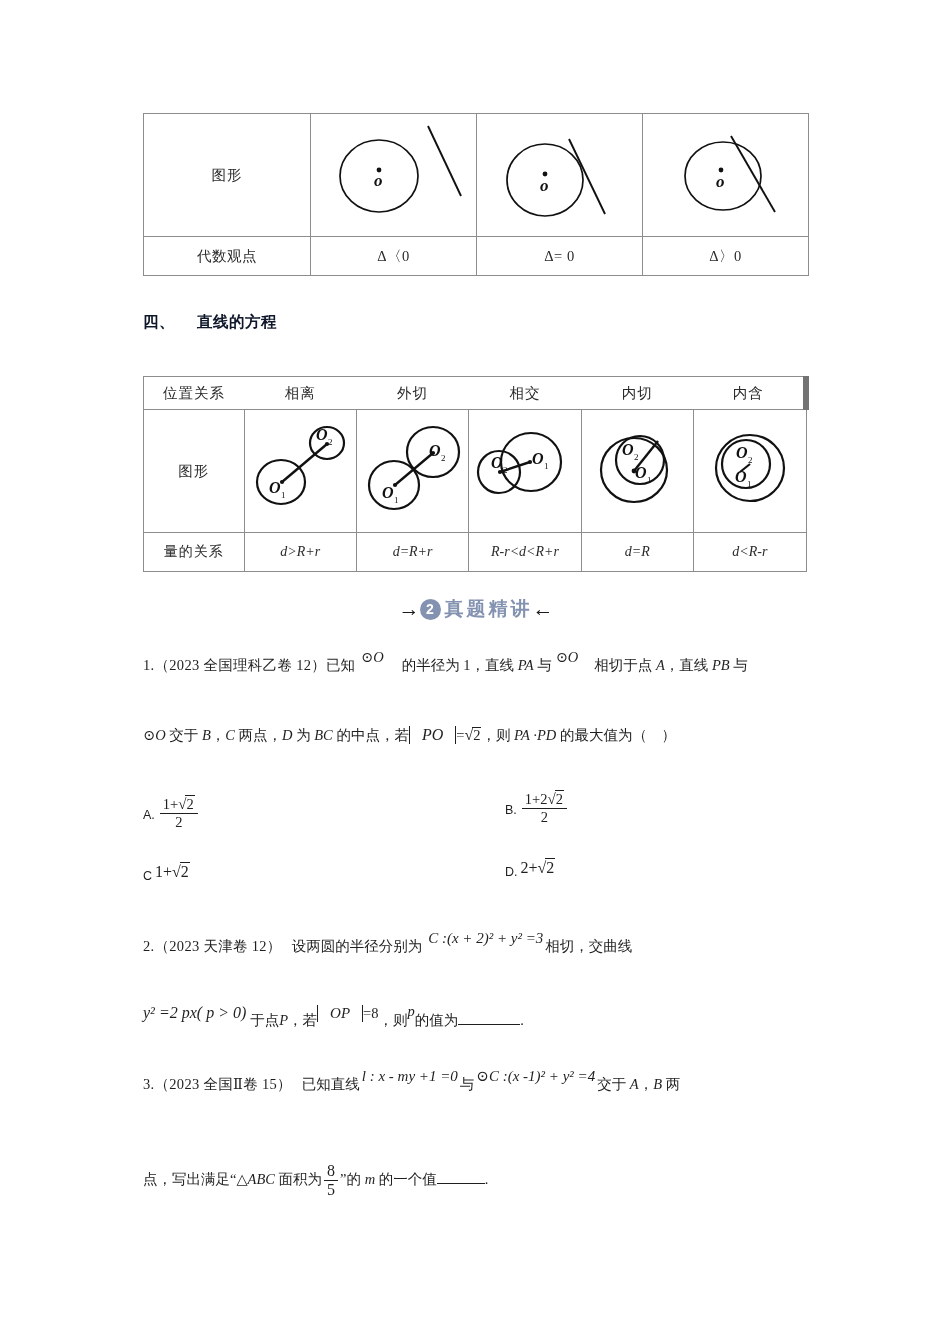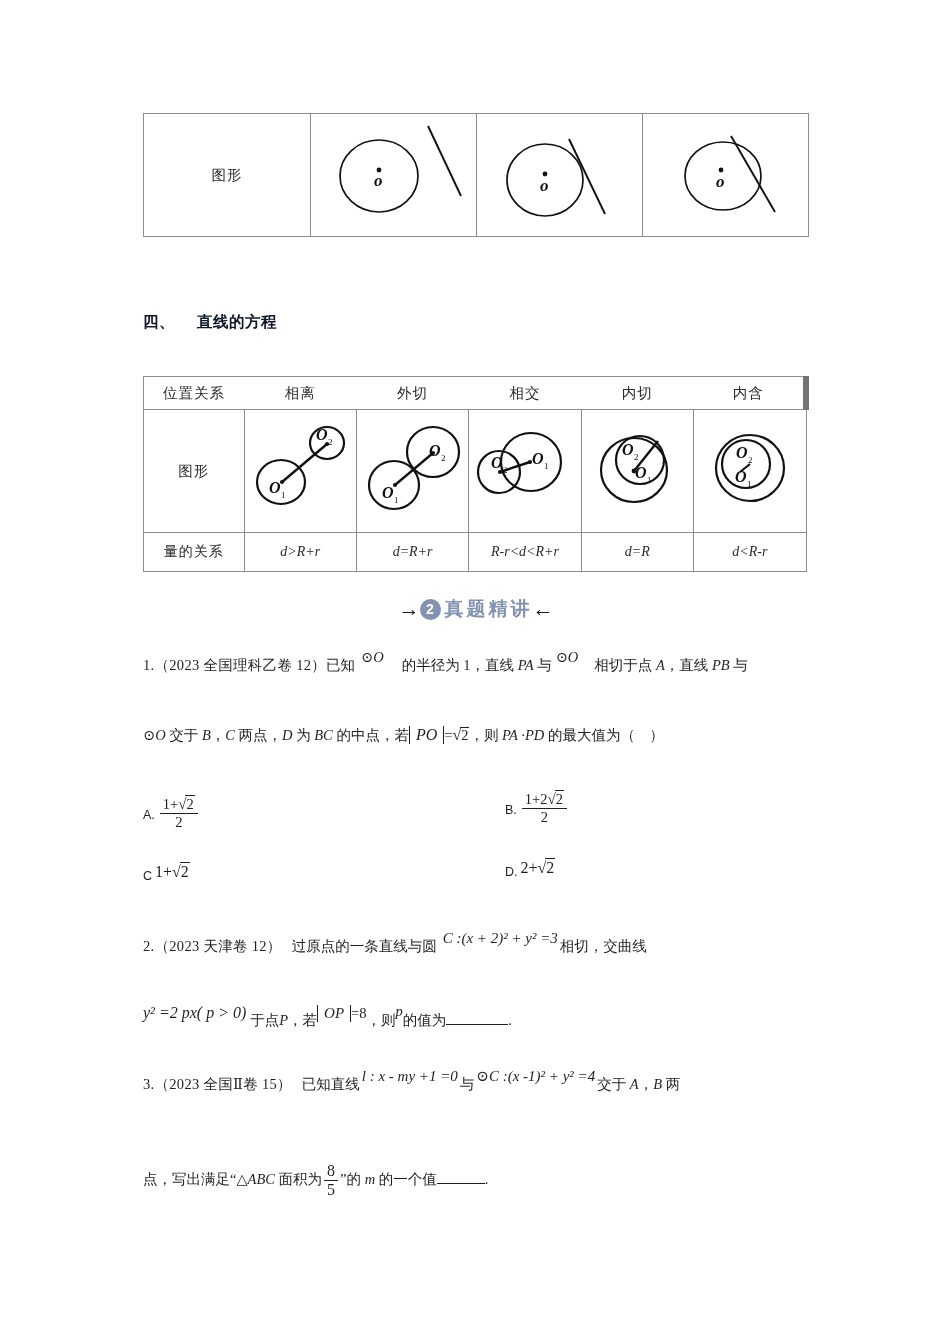--- a/index.html
+++ b/index.html
@@ -166,21 +166,21 @@
   .frac .den { display: block; border-top: 1.3px solid #1f1f1f; padding: 0 3px; }
 
   .sqrt { display: inline-block; white-space: nowrap; }
   .sqrt > .rad { font-size: 1.08em; }
   .sqrt > .bar {
     display: inline-block;
     border-top: 1.2px solid #1f1f1f;
     padding: 0 1px;
     margin-left: -1px;
   }
-  .abs { display:inline-block; border-left:1.1px solid #1f1f1f; border-right:1.1px solid #1f1f1f; padding:0 6px; font-style: italic;}
+  .abs { display:inline-block; border-left:1.1px solid #1f1f1f; border-right:1.1px solid #1f1f1f; padding:0 12px; font-style: italic;}
 
   .blank-long { display:inline-block; border-bottom:1.2px solid #1f1f1f; width:62px; }
   .blank-short{ display:inline-block; border-bottom:1.2px solid #1f1f1f; width:48px; }
 
   .opt {
     position: absolute;
     font-size: 14.5px;
     color: #1f1f1f;
   }
   .opt .lead { font-family: "Liberation Sans", sans-serif; font-size: 12.5px; vertical-align: -3px; margin-right: 3px;}
@@ -217,20 +217,26 @@
       <td class="fig">
         <div class="figcell">
           <svg width="166" height="120" viewBox="0 0 166 120">
             <ellipse cx="80" cy="62" rx="38" ry="34" fill="none" stroke="#111" stroke-width="1.7"></ellipse>
             <circle cx="78" cy="56" r="2.4" fill="#111"></circle>
             <text x="73" y="73" font-family="Liberation Serif, serif" font-style="italic" font-weight="bold" font-size="17" fill="#111">o</text>
             <line x1="88" y1="22" x2="132" y2="98" stroke="#111" stroke-width="1.9"></line>
           </svg>
         </div>
       </td>
+    </tr>
+    <tr>
+      <td class="val">代数观点</td>
+      <td class="val">Δ〈0</td>
+      <td class="val">Δ= 0</td>
+      <td class="val">Δ〉0</td>
     </tr>
   </tbody>
     </table>
 
   <div id="section-heading">
     <span class="h-num">四、</span><span>直线的方程</span>
   </div>
 
 
   <table class="doc-table" id="table-two-circles">
@@ -355,21 +361,21 @@
   </div>
   <div class="opt" style="left:143px; top:862px">
     <span class="lead">C</span><span style="font-size:16px"><span>1+</span><span class="sqrt"><span class="rad" style="font-size:16px">√</span><span class="bar">2</span></span></span>
   </div>
   <div class="opt" style="left:505px; top:858px">
     <span class="lead">D.</span><span style="font-size:16px"><span>2+</span><span class="sqrt"><span class="rad" style="font-size:16px">√</span><span class="bar">2</span></span></span>
   </div>
 
   <div class="q" id="q2" style="top:930px">
     <div class="qline">
-      <span class="qtag">2.</span><span class="qtag">（2023 天津卷 12）</span><span style="margin-left:10px">过原点的一条直线与圆</span><span class="raise math" style="font-size:15px; margin:0 2px 0 6px">C :(x + 2)² + y² =3</span><span>相切，交曲线</span>
+      <span class="qtag">2.</span><span class="qtag">（2023 天津卷 12）</span><span style="margin-left:10px">设两圆的半径分别为</span><span class="raise math" style="font-size:15px; margin:0 2px 0 6px">C :(x + 2)² + y² =3</span><span>相切，交曲线</span>
     </div>
     <div class="qline" style="position:absolute; top:74px; left:0">
       <span class="math" style="font-size:16px">y² =2 px( p &gt; 0)</span><span class="lower" style="margin-left:4px">于点 </span><span class="math lower">P</span><span class="lower">，若</span><span class="abs" style="font-size:15px">OP</span><span class="up">=8</span><span class="lower">，则 </span><span class="math raise" style="vertical-align:2px">p</span><span class="lower"> 的值为</span><span class="blank-long lower"></span><span class="lower">.</span>
     </div>
   </div>
 
   <div class="q" id="q3" style="top:1068px">
     <div class="qline">
       <span class="qtag">3.</span><span class="qtag">（2023 全国Ⅱ卷 15）</span><span style="margin-left:10px">已知直线</span><span class="raise math" style="font-size:15px; margin:0 2px">l : x - my +1 =0</span><span>与</span><span class="raise math" style="font-size:15px; margin:0 2px">⊙C :(x -1)² + y² =4</span><span>交于 </span><span class="math">A</span><span>，</span><span class="math">B</span><span> 两</span>
     </div>

